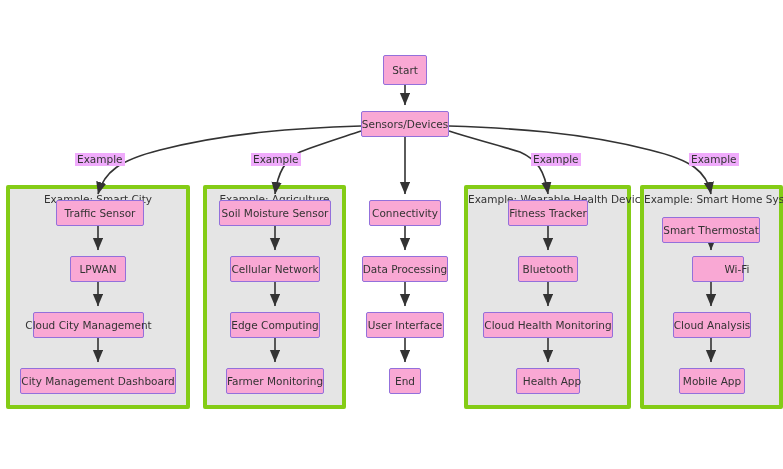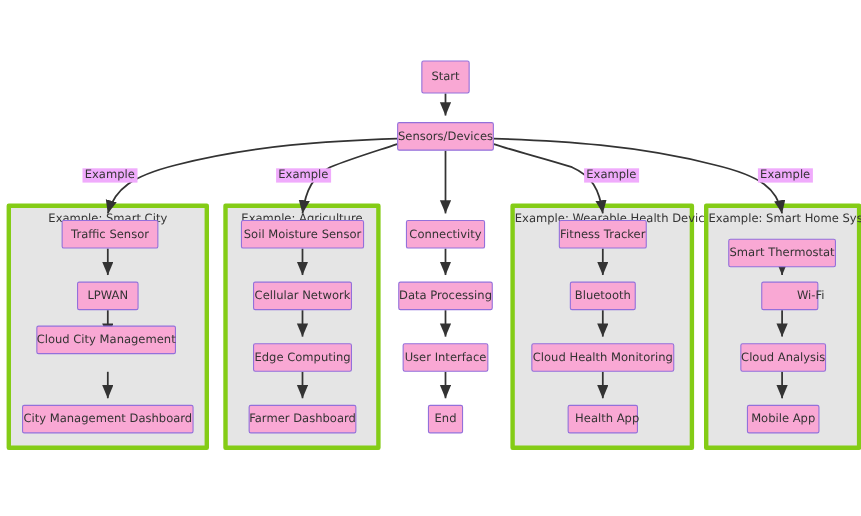--- a/index.html
+++ b/index.html
@@ -133,26 +133,26 @@
     <path class="edge-path" marker-end="url(#arrow)" d="M548,338 L548,362"></path>
 
     <path class="edge-path" marker-end="url(#arrow)" d="M711,226 L711,250"></path>
     <path class="edge-path" marker-end="url(#arrow)" d="M711,282 L711,306"></path>
     <path class="edge-path" marker-end="url(#arrow)" d="M711,338 L711,362"></path>
   </svg>
 
   <div id="nodes-layer">
       <div class="node" style="left: 56px; top: 200px; width: 88px; height: 26px;">Traffic Sensor</div>
       <div class="node" style="left: 70px; top: 256px; width: 56px; height: 26px;">LPWAN</div>
-      <div class="node" style="left: 33px; top: 296px; width: 127px; height: 26px;">Cloud City Management</div>
+      <div class="node" style="left: 33px; top: 312px; width: 111px; height: 26px;">Cloud City Management</div>
       <div class="node" style="left: 20px; top: 368px; width: 156px; height: 26px;">City Management Dashboard</div>
       <div class="node" style="left: 219px; top: 200px; width: 112px; height: 26px;">Soil Moisture Sensor</div>
       <div class="node" style="left: 230px; top: 256px; width: 90px; height: 26px;">Cellular Network</div>
       <div class="node" style="left: 230px; top: 312px; width: 90px; height: 26px;">Edge Computing</div>
-      <div class="node" style="left: 226px; top: 368px; width: 98px; height: 26px;">Farmer Dashboard</div>
+      <div class="node" style="left: 226px; top: 368px; width: 98px; height: 26px;">Farmer Monitoring</div>
       <div class="node" style="left: 508px; top: 200px; width: 80px; height: 26px;">Fitness Tracker</div>
       <div class="node" style="left: 518px; top: 256px; width: 60px; height: 26px;">Bluetooth</div>
       <div class="node" style="left: 483px; top: 312px; width: 130px; height: 26px;">Cloud Health Monitoring</div>
       <div class="node" style="left: 516px; top: 368px; width: 64px; height: 26px; padding-left: 14px;">Health App</div>
       <div class="node" style="left: 662px; top: 200px; width: 98px; height: 26px; margin-top: 17px;">Smart Thermostat</div>
       <div class="node" style="left: 692px; top: 256px; width: 40px; height: 26px; padding-left: 44px;">Wi-Fi</div>
       <div class="node" style="left: 673px; top: 312px; width: 78px; height: 26px;">Cloud Analysis</div>
       <div class="node" style="left: 679px; top: 368px; width: 66px; height: 26px;">Mobile App</div>
       <div class="node" style="left: 383px; top: 55px; width: 44px; height: 30px;">Start</div>
       <div class="node" style="left: 361px; top: 111px; width: 88px; height: 26px;">Sensors/Devices</div>

